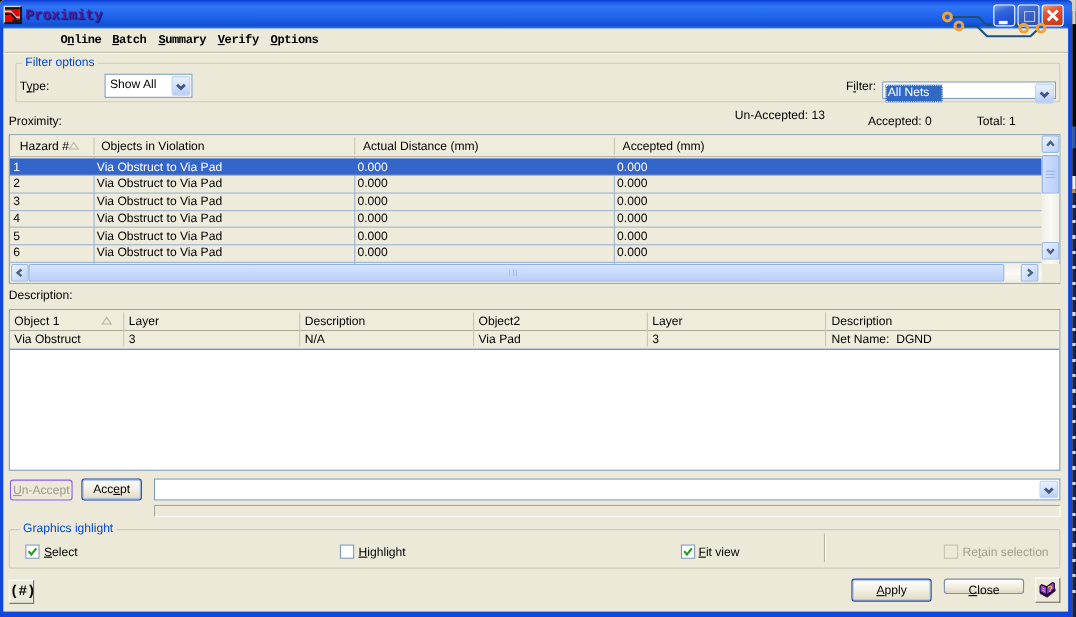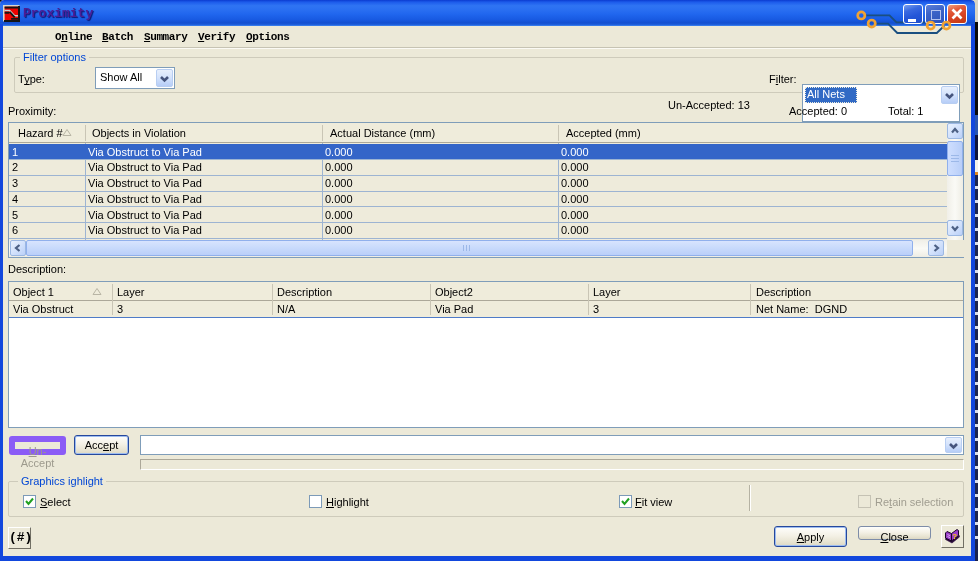--- a/index.html
+++ b/index.html
@@ -82,21 +82,21 @@
   <div class="abs gbox" style="left:14px;top:57px;width:950px;height:36px"></div>
   <div class="abs gcap" style="left:20px;top:51px">Filter options</div>
   <div class="abs txt" style="left:18px;top:73px">T<u>y</u>pe:</div>
   <div class="abs combo" style="left:95px;top:67px;width:80px;height:22px">
     <div class="abs txt" style="left:4px;top:3px">Show All</div>
     <div class="cbtn" style="height:18px"><svg width="15" height="17" viewBox="0 0 15 17">
           <path d="M4,7 l3.5,3.5 L11,7" stroke="#46557e" stroke-width="2.6" fill="none"></path>
         </svg></div>
   </div>
   <div class="abs txt" style="left:769px;top:73px">F<u>i</u>lter:</div>
-  <div class="abs combo" style="left:802px;top:84px;width:158px;height:38px">
+  <div class="abs combo" style="left:802px;top:74px;width:158px;height:16px">
     <div class="abs" style="left:2px;top:2px;width:52px;height:16px;background:#316ac5"></div>
     <div class="abs txt" style="left:4px;top:3px;color:#fff">All Nets</div>
     <div class="abs" style="left:2px;top:2px;width:52px;height:16px;outline:1px dotted #efeddc;outline-offset:-1px"></div>
     <div class="cbtn" style="height:18px"><svg width="15" height="17" viewBox="0 0 15 17">
           <path d="M4,7 l3.5,3.5 L11,7" stroke="#46557e" stroke-width="2.6" fill="none"></path>
         </svg></div>
   </div>
 
   <svg class="abs" style="left:855px;top:5px;z-index:1" width="110" height="32" viewBox="0 0 110 32">
     <path d="M10.3,10.4 H34.5 L41.5,17.4 H70" stroke="#1a4f80" stroke-width="1.9" fill="none"></path>
@@ -202,21 +202,21 @@
   <div class="abs txt" style="left:435px;top:286px">Object2</div>
   <div class="abs txt" style="left:593px;top:286px">Layer</div>
   <div class="abs txt" style="left:756px;top:286px">Description</div>
   <div class="abs txt" style="left:13px;top:303px">Via Obstruct</div>
   <div class="abs txt" style="left:117px;top:303px">3</div>
   <div class="abs txt" style="left:277px;top:303px">N/A</div>
   <div class="abs txt" style="left:435px;top:303px">Via Pad</div>
   <div class="abs txt" style="left:593px;top:303px">3</div>
   <div class="abs txt" style="left:756px;top:303px">Net Name:&nbsp; DGND</div>
 
-  <div class="abs" style="left:9px;top:436px;width:57px;height:19px;border:6px solid #8b5cf6;border-radius:3px;box-sizing:border-box;text-align:center;color:#9d9a8d;padding-top:3px"><u>U</u>n-Accept</div>
+  <div class="abs" style="left:9px;top:436px;width:57px;height:19px;border:1px solid #8b5cf6;border-radius:3px;box-sizing:border-box;text-align:center;color:#9d9a8d;padding-top:3px"><u>U</u>n-Accept</div>
   <div class="abs xpbtn" style="left:74px;top:435px;width:55px;height:20px;border:1px solid #26489c;box-shadow:inset 0 0 0 1px #9dbcf0;padding-top:3px">Acc<u>e</u>pt</div>
   <div class="abs combo" style="left:140px;top:435px;width:824px;height:20px">
     <div class="cbtn" style="height:16px"><svg width="15" height="15" viewBox="0 0 15 15">
           <path d="M4,6 l3.5,3.5 L11,6" stroke="#46557e" stroke-width="2.6" fill="none"></path>
         </svg></div>
   </div>
   <div class="abs" style="left:140px;top:459px;width:824px;height:11px;background:#ece9d8;border:1px solid;border-color:#aca899 #fff #fff #aca899;box-sizing:border-box"></div>
 
   <div class="abs gbox" style="left:8px;top:481px;width:956px;height:36px"></div>
   <div class="abs gcap" style="left:18px;top:475px">Graphics ighlight</div>

